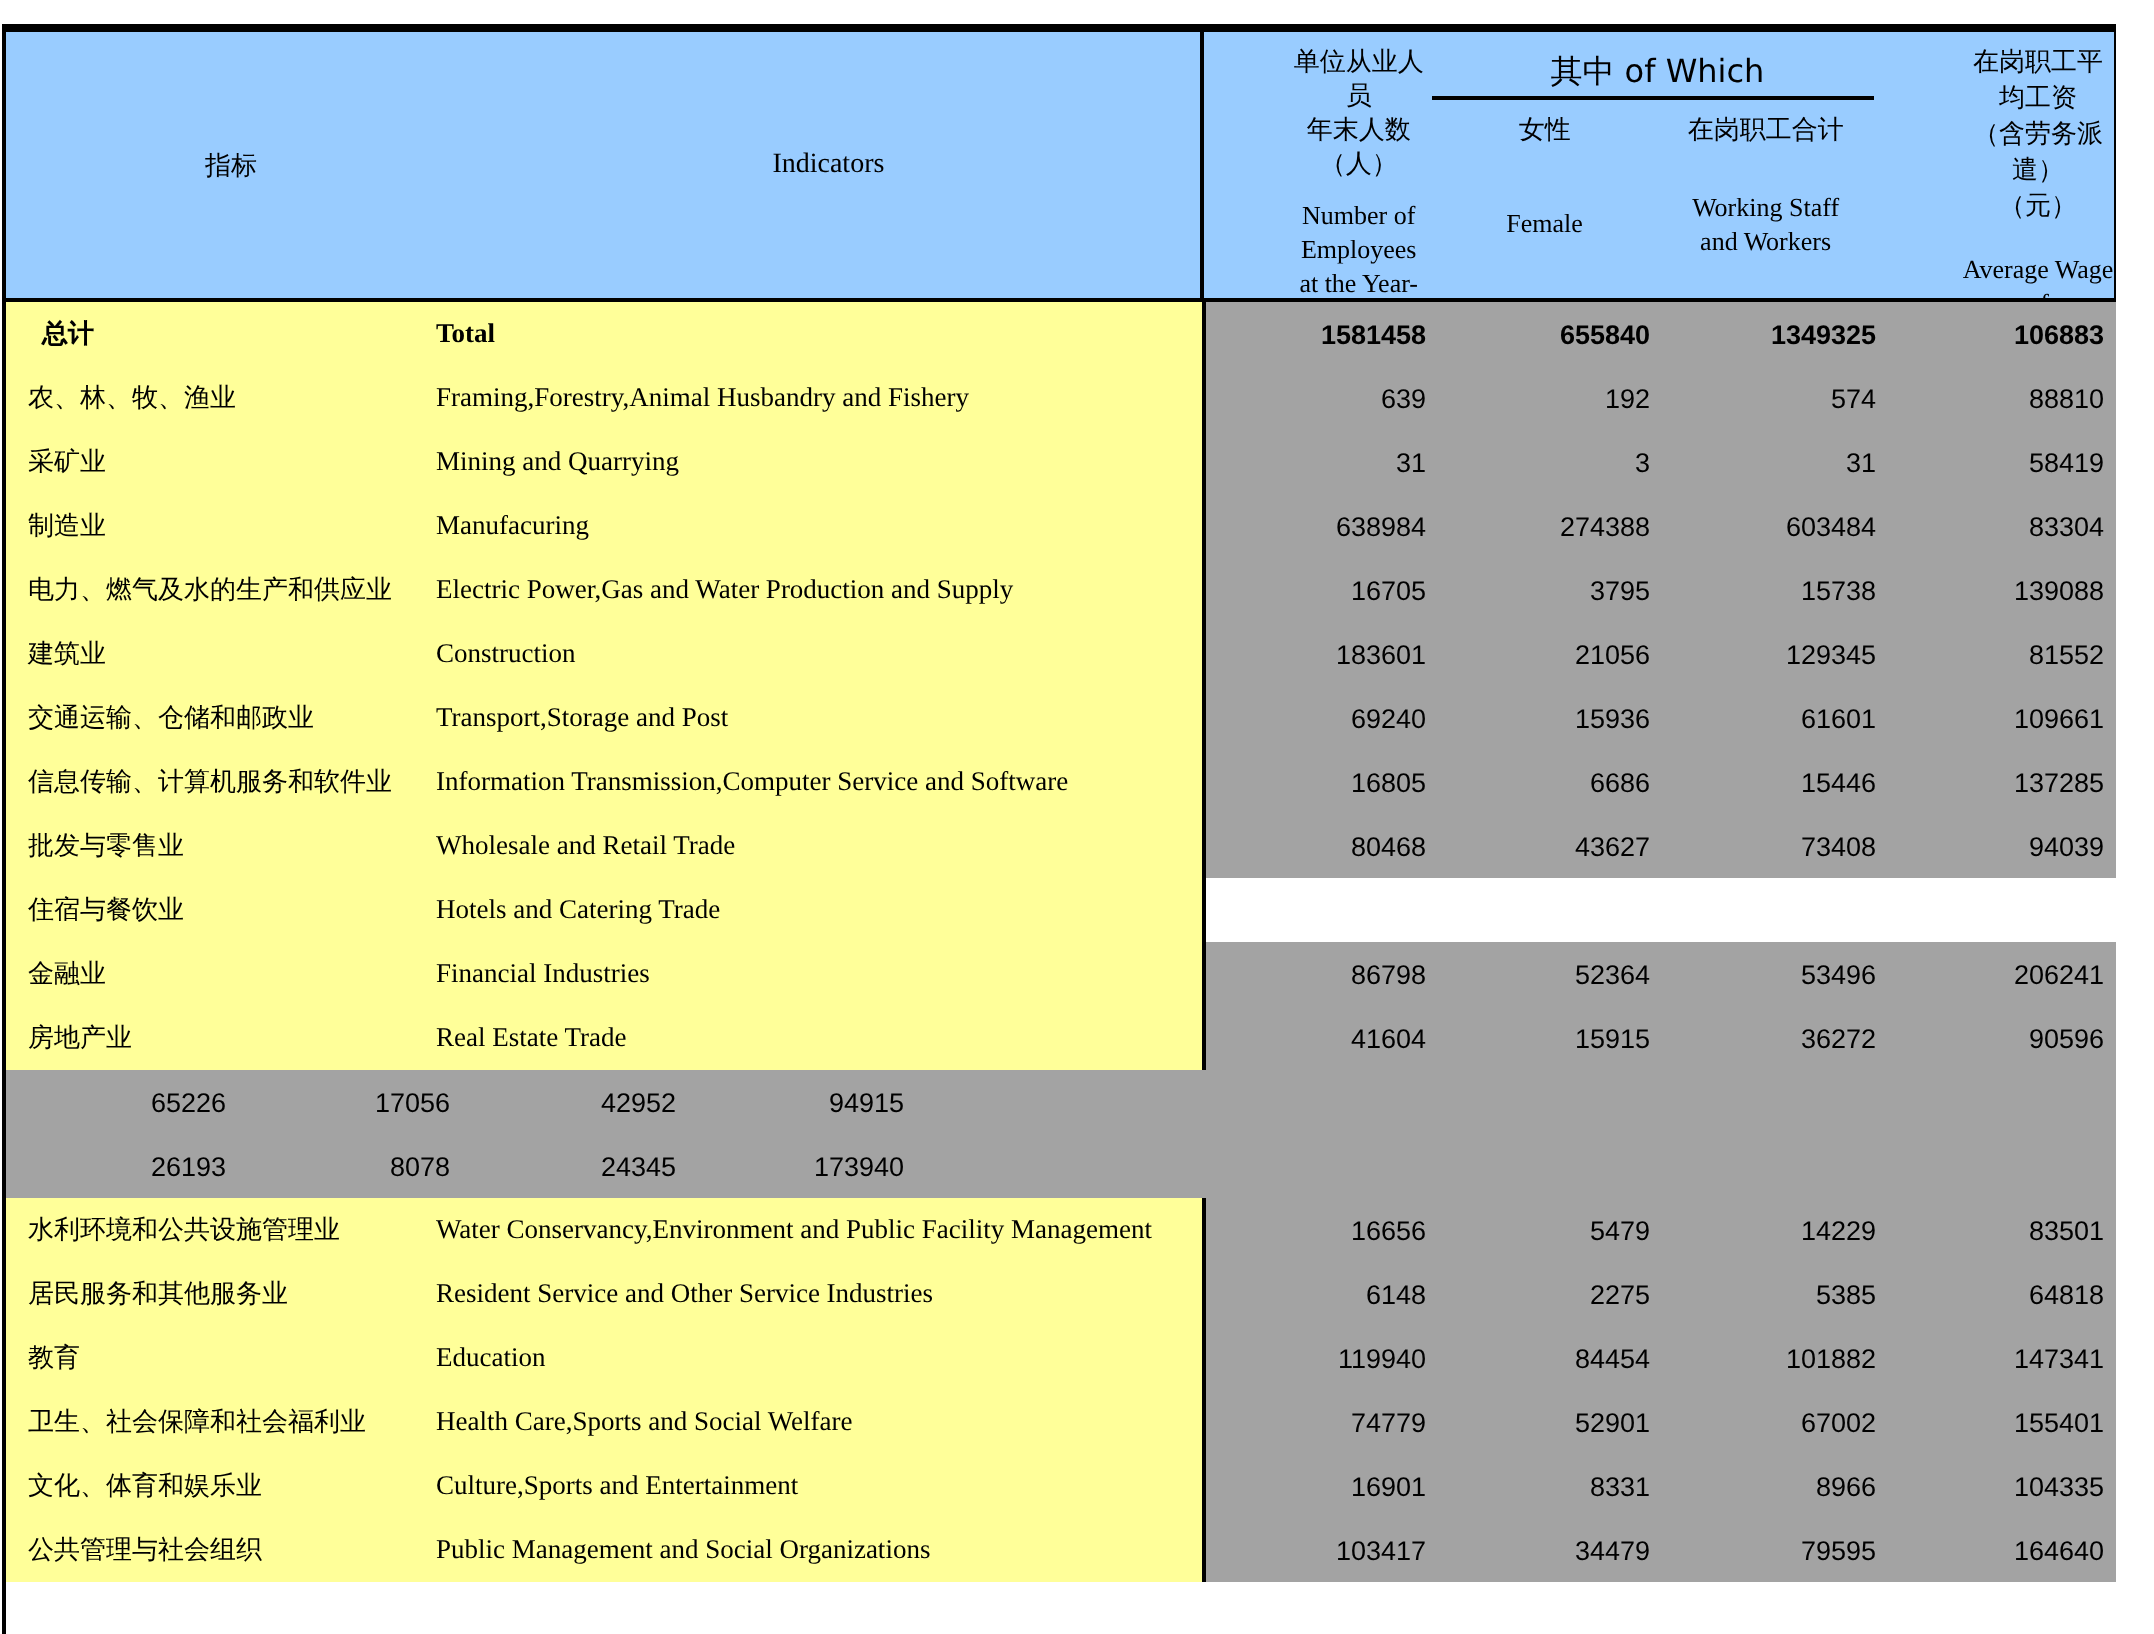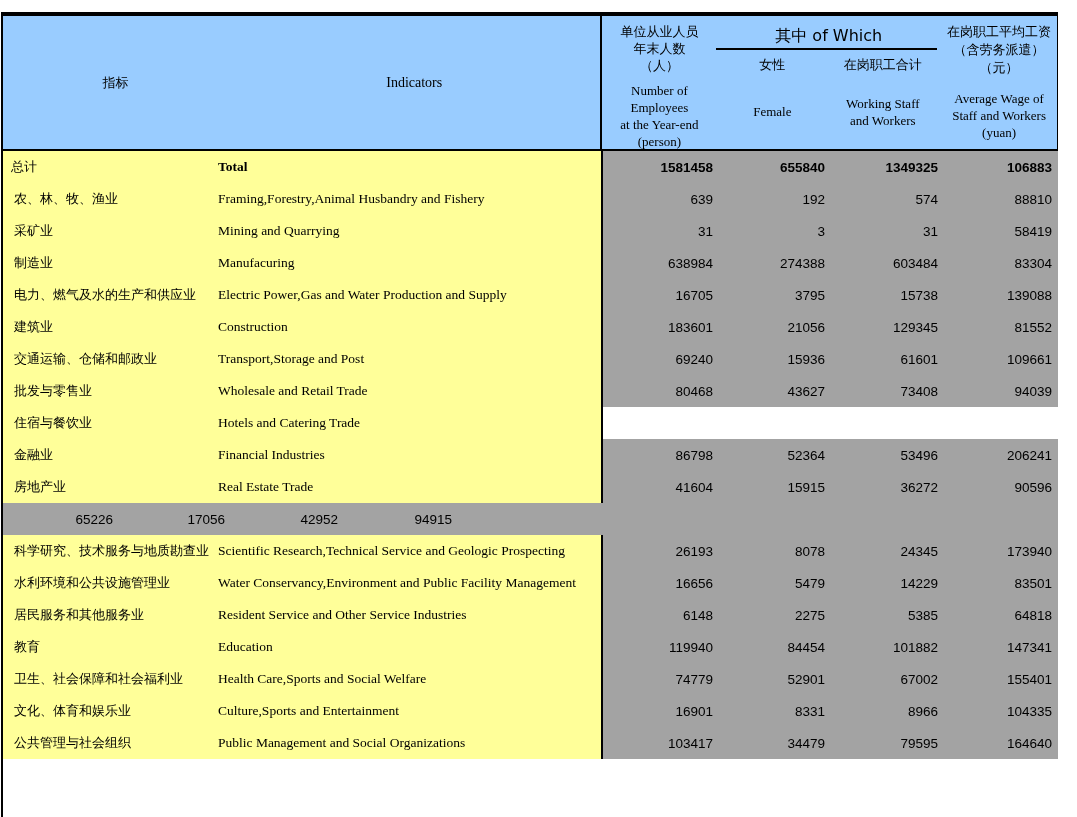--- a/index.html
+++ b/index.html
@@ -19,21 +19,21 @@
   
   .thead {
     display:flex; height:135px; background:var(--header-bg,#99CCFF);
     border-bottom:2px solid var(--border,#000);
     border-right:1px solid var(--border,#000);
   }
   .h-ind { width:600px; border-right:2px solid var(--border,#000); display:flex; align-items:center; }
   .h-ind .zh-t { width:225px; text-align:center; font-size:13px; }
   .h-ind .en-t { flex:1; text-align:center; font-family:"Liberation Serif","DejaVu Serif",serif; font-size:14px; }
 
-  .h-col { text-align:center; padding-top:7px; }
+  .h-col { text-align:center; padding-top:7px;padding-left:40px; }
   .h-col .zh-t { font-size:13px; line-height:17px; white-space:pre-line; }
   .h-col .en-t { font-family:"Liberation Serif","DejaVu Serif",serif; font-size:13px; line-height:17px; white-space:pre-line; }
   .h-b { width:114px; }
   .h-b .en-t { margin-top:8px; }
 
   .h-group { width:225px; display:flex; flex-direction:column; }
   .h-ow { text-align:center; font-size:16px; padding-top:10px; height:32px;
           font-family:"DejaVu Sans",sans-serif; }
   .h-ow-line { border-top:2px solid var(--border,#000); margin-right:4px; }
   .h-sub { display:flex; padding-top:6px; }
@@ -54,21 +54,21 @@
   .tbody { width:100%; }
   .row { display:flex; height:32px; }
   .row .labels {
     width:600px; background:var(--label-bg,#FFFF99);
     border-right:2px solid var(--border,#000);
     position:relative; display:flex; align-items:center;
   }
   .row .zh { position:absolute; left:11px; font-size:13px; white-space:nowrap; }
   .row .en { position:absolute; left:215px; font-family:Liberation Serif, serif;
              font-size:13.5px; white-space:nowrap; }
-  .row.bold .zh { left:8px; font-weight:normal; }
+  .row.bold .zh { left:18px; font-weight:bold; }
   .row.bold .en { font-weight:bold; }
   .row .nums { display:flex; flex:1; align-items:center; background:#a3a3a3; }
   .row .num { text-align:right; font-family:"Liberation Sans","DejaVu Sans",sans-serif; font-size:13.5px; }
   .row.bold .num { font-weight:bold; }
   .n1 { width:113px; padding-right:3px; }
   .n2 { width:112px; padding-right:3px; }
   .n3 { width:113px; padding-right:3px; }
   .n4 { width:114px; padding-right:3px; }
 </style>
 </head>
@@ -197,20 +197,32 @@
     </div>
     <div class="nums">
       <span class="num n1">69240</span>
       <span class="num n2">15936</span>
       <span class="num n3">61601</span>
       <span class="num n4">109661</span>
     </div>
   </div>
         <div class="row">
     <div class="labels">
+      <span class="zh">信息传输、计算机服务和软件业</span>
+      <span class="en">Information Transmission,Computer Service and Software</span>
+    </div>
+    <div class="nums">
+      <span class="num n1">16805</span>
+      <span class="num n2">6686</span>
+      <span class="num n3">15446</span>
+      <span class="num n4">137285</span>
+    </div>
+  </div>
+        <div class="row">
+    <div class="labels">
       <span class="zh">批发与零售业</span>
       <span class="en">Wholesale and Retail Trade</span>
     </div>
     <div class="nums">
       <span class="num n1">80468</span>
       <span class="num n2">43627</span>
       <span class="num n3">73408</span>
       <span class="num n4">94039</span>
     </div>
   </div>
@@ -246,24 +258,20 @@
   </div>
         <div class="row">
     <div class="nums">
       <span class="num n1">65226</span>
       <span class="num n2">17056</span>
       <span class="num n3">42952</span>
       <span class="num n4">94915</span>
     </div>
   </div>
         <div class="row">
-    <div class="labels">
-      <span class="zh">科学研究、技术服务与地质勘查业</span>
-      <span class="en">Scientific Research,Technical Service and Geologic Prospecting</span>
-    </div>
     <div class="nums">
       <span class="num n1">26193</span>
       <span class="num n2">8078</span>
       <span class="num n3">24345</span>
       <span class="num n4">173940</span>
     </div>
   </div>
         <div class="row">
     <div class="labels">
       <span class="zh">水利环境和公共设施管理业</span>

